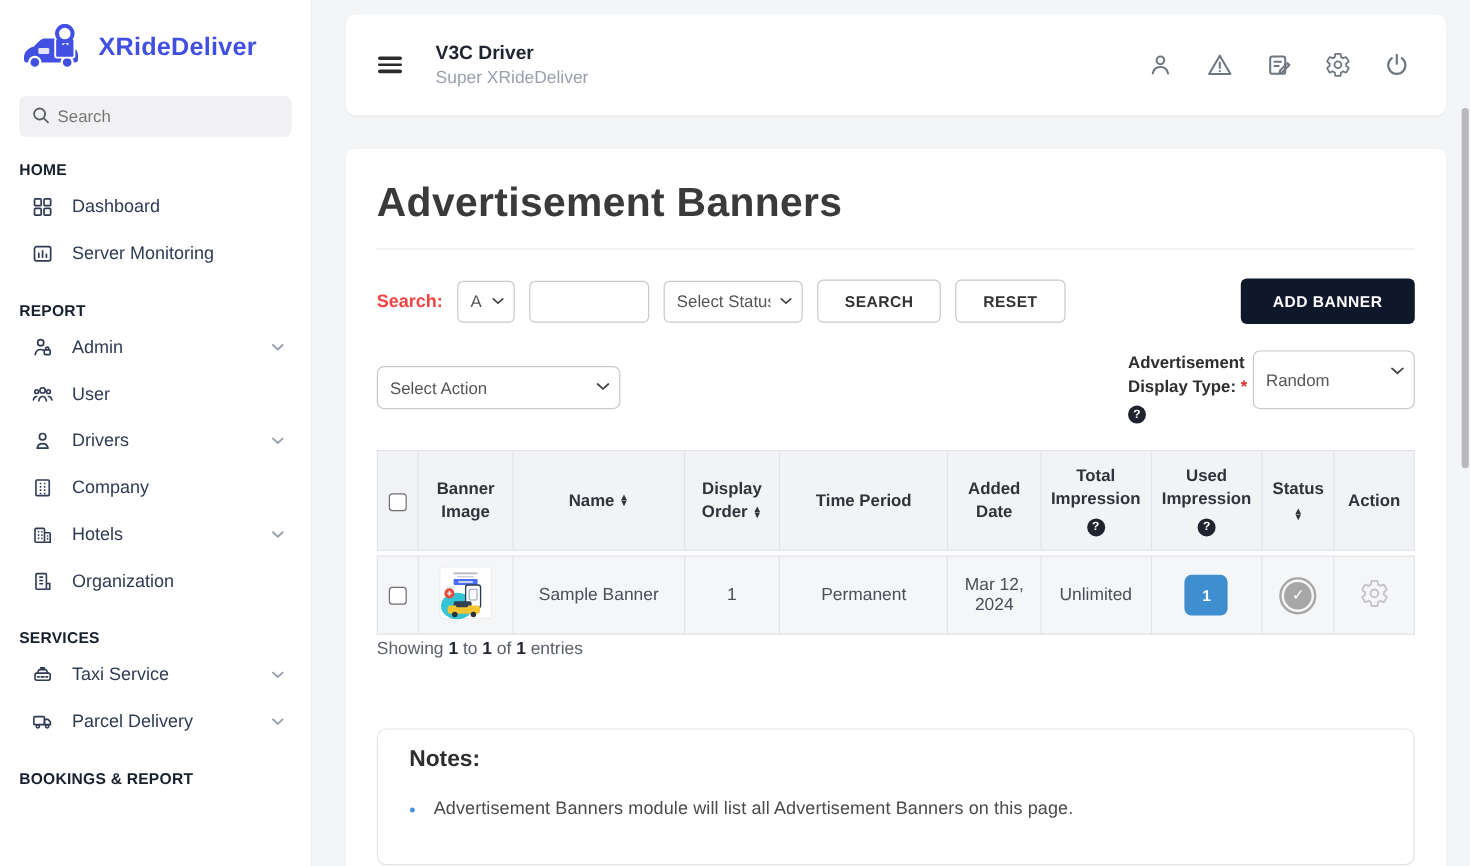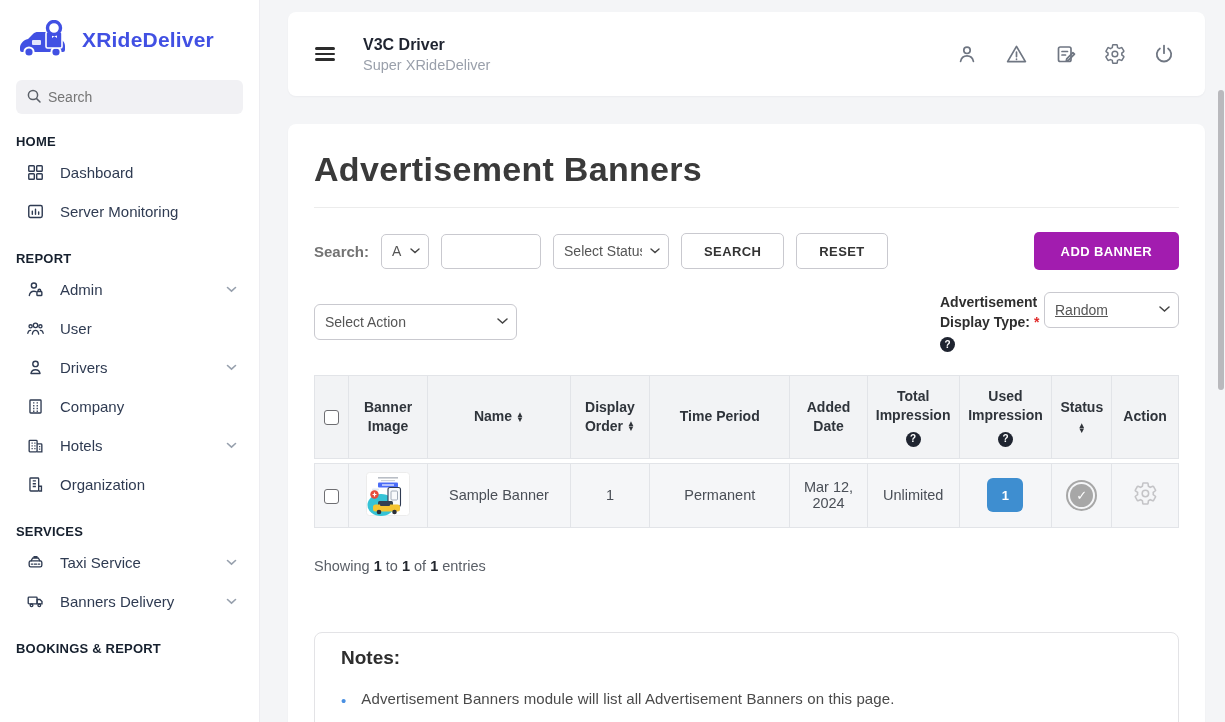--- a/index.html
+++ b/index.html
@@ -28,51 +28,51 @@
   .who-title { font-size:16px; font-weight:700; color:#1f2430; }
   .who-sub { font-size:14.5px; color:#9aa0ab; margin-top:3px; }
   .top-icons { margin-left:auto; display:flex; align-items:center; gap:27px; }
   .top-icons .ticon { cursor:pointer; display:inline-flex; }
 
   .content-card { margin:28px 20px 40px 28px; background:#fff; border-radius:8px; padding:26px 26px 80px 26px; box-shadow:0 1px 2px rgba(20,20,43,.04); min-height:720px; }
   .page-title { font-size:34px; font-weight:600; color:#3a3a3a; letter-spacing:.3px; }
   .rule { border:none; border-top:1px solid #ececec; margin-top:18px; }
 
   .filters { margin-top:24px; display:flex; align-items:center; gap:12px; }
-  .flabel { font-size:15px; font-weight:700; color:#737373; }
+  .flabel { font-size:15px; font-weight:700; color:#ef4444; }
   .selwrap { position:relative; display:inline-block; }
   .selwrap select { appearance:none; -webkit-appearance:none; height:35px; border:1px solid #c9c9cf; border-radius:5px; background:#fff; font-size:14px; color:#555; padding:0 26px 0 10px; outline:none; font-family:inherit; }
   .selwrap .chev { position:absolute; right:9px; top:14px; pointer-events:none; }
   .txt-input { width:100px; height:35px; border:1px solid #c9c9cf; border-radius:5px; outline:none; padding:0 8px; font-size:14px; font-family:inherit; }
   .btn-outline { height:36px; padding:0 22px; background:#fff; border:1px solid #c9c9cf; border-radius:5px; font-size:13px; font-weight:700; color:#333; letter-spacing:.4px; cursor:pointer; font-family:inherit; }
-  .btn-add { margin-left:auto; height:38px; padding:0 27px; background:#a21caf; border:none; border-radius:5px; color:#fff; font-size:13px; font-weight:700; letter-spacing:.4px; cursor:pointer; font-family:inherit; }
+  .btn-add { margin-left:auto; height:38px; padding:0 27px; background:#0f172a; border:none; border-radius:5px; color:#fff; font-size:13px; font-weight:700; letter-spacing:.4px; cursor:pointer; font-family:inherit; }
 
   .row2 { margin-top:22px; display:flex; align-items:center; }
   .sel-action select { width:203px; height:36px; border-radius:6px; }
   .dtype { margin-left:auto; display:flex; }
   .dtype-label { width:104px; font-size:14px; font-weight:700; color:#2e2e2e; line-height:1.45; }
   .req { color:#e02b2b; }
   .qmark { display:inline-flex; width:15px; height:15px; border-radius:50%; background:#1f2430; color:#fff; font-size:10px; font-weight:700; align-items:center; justify-content:center; margin-top:3px; cursor:pointer; }
-  .sel-random select { width:135px; height:36px; border-radius:6px; color:#555;text-decoration:underline; }
+  .sel-random select { width:135px; height:49px; border-radius:6px; color:#555; }
 
   
   table.banners { width:100%; margin-top:18px; border-collapse:separate; border-spacing:0 4px; }
   .banners th, .banners td { border-top:1px solid #e2e4e8; border-bottom:1px solid #e2e4e8; border-left:1px solid #e2e4e8; text-align:center; vertical-align:middle; }
   .banners th:last-child, .banners td:last-child { border-right:1px solid #e2e4e8; }
   .banners th { background:#f2f3f5; font-size:14px; font-weight:700; color:#2f343b; padding:11px 6px; line-height:1.35; }
   .banners td { background:#f5f6f8; font-size:14.5px; color:#4a4f57; padding:8px 6px; height:62px;margin-top:24px; }
   .sort { display:inline-flex; flex-direction:column; vertical-align:middle; margin-left:4px; line-height:.62; font-size:8px; color:#30343a; }
   .thelp { display:flex; justify-content:center; margin-top:4px; }
   .cbx { appearance:none; -webkit-appearance:none; width:15px; height:15px; border:1.6px solid #6e6e72; border-radius:3px; background:#fff; cursor:pointer; vertical-align:middle; }
   .badge { display:inline-flex; min-width:36px; height:34px; align-items:center; justify-content:center; background:#3e8ed0; color:#fff; border-radius:6px; font-size:13px; font-weight:700; cursor:pointer; }
   .status-ic { display:inline-flex; width:31px; height:31px; border:2px solid #a7a7a7; border-radius:50%; align-items:center; justify-content:center; cursor:pointer; }
   .status-ic .inner { width:23px; height:23px; border-radius:50%; background:#a7a7a7; color:#fff; font-size:13px; font-weight:700; display:flex; align-items:center; justify-content:center; }
   .thumb { display:inline-block; width:44px; height:44px; }
 
-  .summary { margin-top:26px; font-size:14.5px; color:#5b6068; }
+  .summary { font-size:14.5px; color:#5b6068; }
   .summary b { color:#23272e; }
 
   .notes { margin-top:58px; border:1px solid #e3e3e6; border-radius:8px; padding:14px 26px 34px 26px; }
   .notes-title { font-size:19px; font-weight:700; color:#2e2e2e; }
   .note-li { display:flex; gap:15px; margin-top:21px; font-size:15px; color:#4a4a4a; letter-spacing:.1px; }
   .note-dot { color:#4a90e2; font-size:15px; line-height:1.4; }
 
   
   .vscroll { position:absolute; right:0; top:0; width:8px; height:722px; background:transparent; }
   .vscroll .thumbbar { position:absolute; top:90px; right:1px; width:6px; height:300px; background:#b9b9bd; border-radius:3px; }
@@ -233,21 +233,21 @@
 
     <div class="nav-item">
       <span class="icn">
         <svg width="19" height="19" viewBox="0 0 24 24" fill="none" stroke="#2f3b52" stroke-width="1.7">
             <rect x="2.8" y="6.5" width="11.2" height="8.5" rx="1"></rect>
             <path d="M14 9.5h3.6l2.6 2.6V15H14z"></path>
             <circle cx="7" cy="16.8" r="1.7"></circle>
             <circle cx="16.8" cy="16.8" r="1.7"></circle>
           </svg>
       </span>
-      <span class="lbl">Banners Delivery</span>
+      <span class="lbl">Parcel Delivery</span>
       <span class="chev">
           <svg width="11" height="7" viewBox="0 0 11 7">
             <path d="M1.5 1.5 L5.5 5.2 L9.5 1.5" fill="none" stroke="#97a0ad" stroke-width="1.6" stroke-linecap="round"></path>
           </svg>
         </span>
     </div>
 
     <div class="section-label">BOOKINGS &amp; REPORT</div>
   </aside>
 

